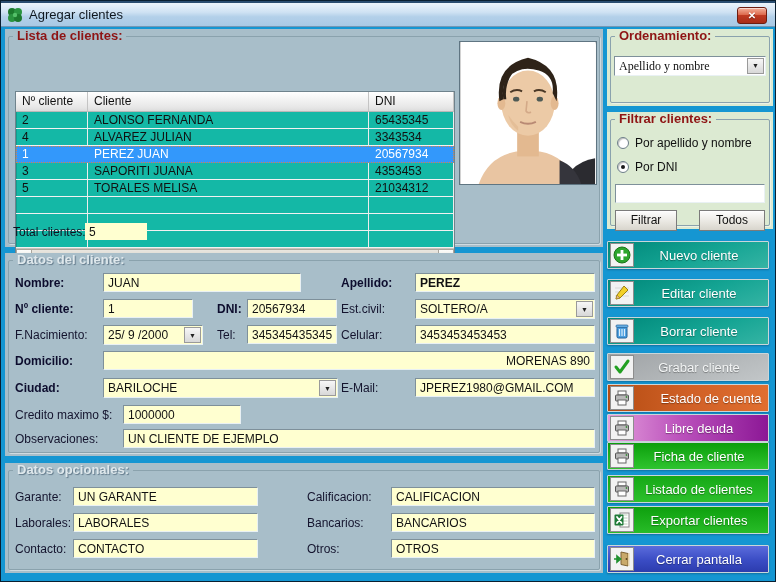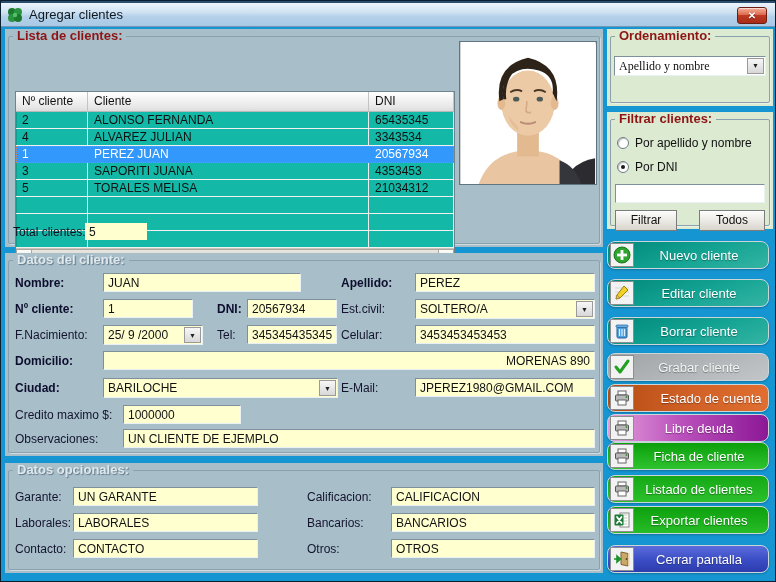--- a/index.html
+++ b/index.html
@@ -143,21 +143,21 @@
     border:1px solid #7b7b7b;
     box-shadow:inset 0 1px 0 #fff;
     font-size:12px; color:#111; text-align:center; line-height:19px; cursor:pointer;
   }
 
   
   .actions{ position:absolute; left:606px; top:0; width:166px; height:100%; }
   .action{
     position:absolute; left:0; width:162px; height:28px;
     display:flex; align-items:center;
-    border:1px solid #c9d6da; border-radius:8px;
+    border:1px solid #c9d6da; border-radius:1px;
     cursor:pointer;
     box-shadow:0 1px 2px rgba(0,0,20,.25);
   }
   .action .abox{
     width:24px; height:24px; margin:1px 2px; flex:none;
     background:#f2f2f2; border:1px solid #8d8d8d;
     display:flex; align-items:center; justify-content:center;
   }
   .action .albl{
     flex:1; text-align:center; font-size:13px; color:#fff;
@@ -309,21 +309,21 @@
       <div class="winbtn" style="left:92px; top:98px; width:66px;">Todos</div>
     </div>
 
     <div class="panel grayblue" style="left:4px; top:226px; width:598px; height:203px;">
       <div class="gbox"></div>
       <span class="gtitle emboss">Datos del cliente:</span>
 
       <span class="lbl b" style="left:10px; top:21px;">Nombre:</span>
       <input class="field" style="left: 98px; top: 20px; width: 198px;" value="JUAN">
       <span class="lbl b" style="left:336px; top:21px;">Apellido:</span>
-      <input class="field" style="left: 410px; top: 20px; width: 180px;" value="PEREZ">
+      <input class="field" style="left: 410px; top: 20px; width: 180px; font-weight: bold;" value="PEREZ">
 
       <span class="lbl b" style="left:10px; top:47px;">Nº cliente:</span>
       <input class="field" style="left: 98px; top: 46px; width: 90px;" value="1">
       <span class="lbl b" style="left:212px; top:47px;">DNI:</span>
       <input class="field" style="left: 242px; top: 46px; width: 90px;" value="20567934">
       <span class="lbl" style="left:336px; top:47px;">Est.civil:</span>
       <div class="combo" style="left:410px; top:46px; width:180px;">
         <span class="ctext">SOLTERO/A</span>
         <span class="cbtn">▼</span>
       </div>

